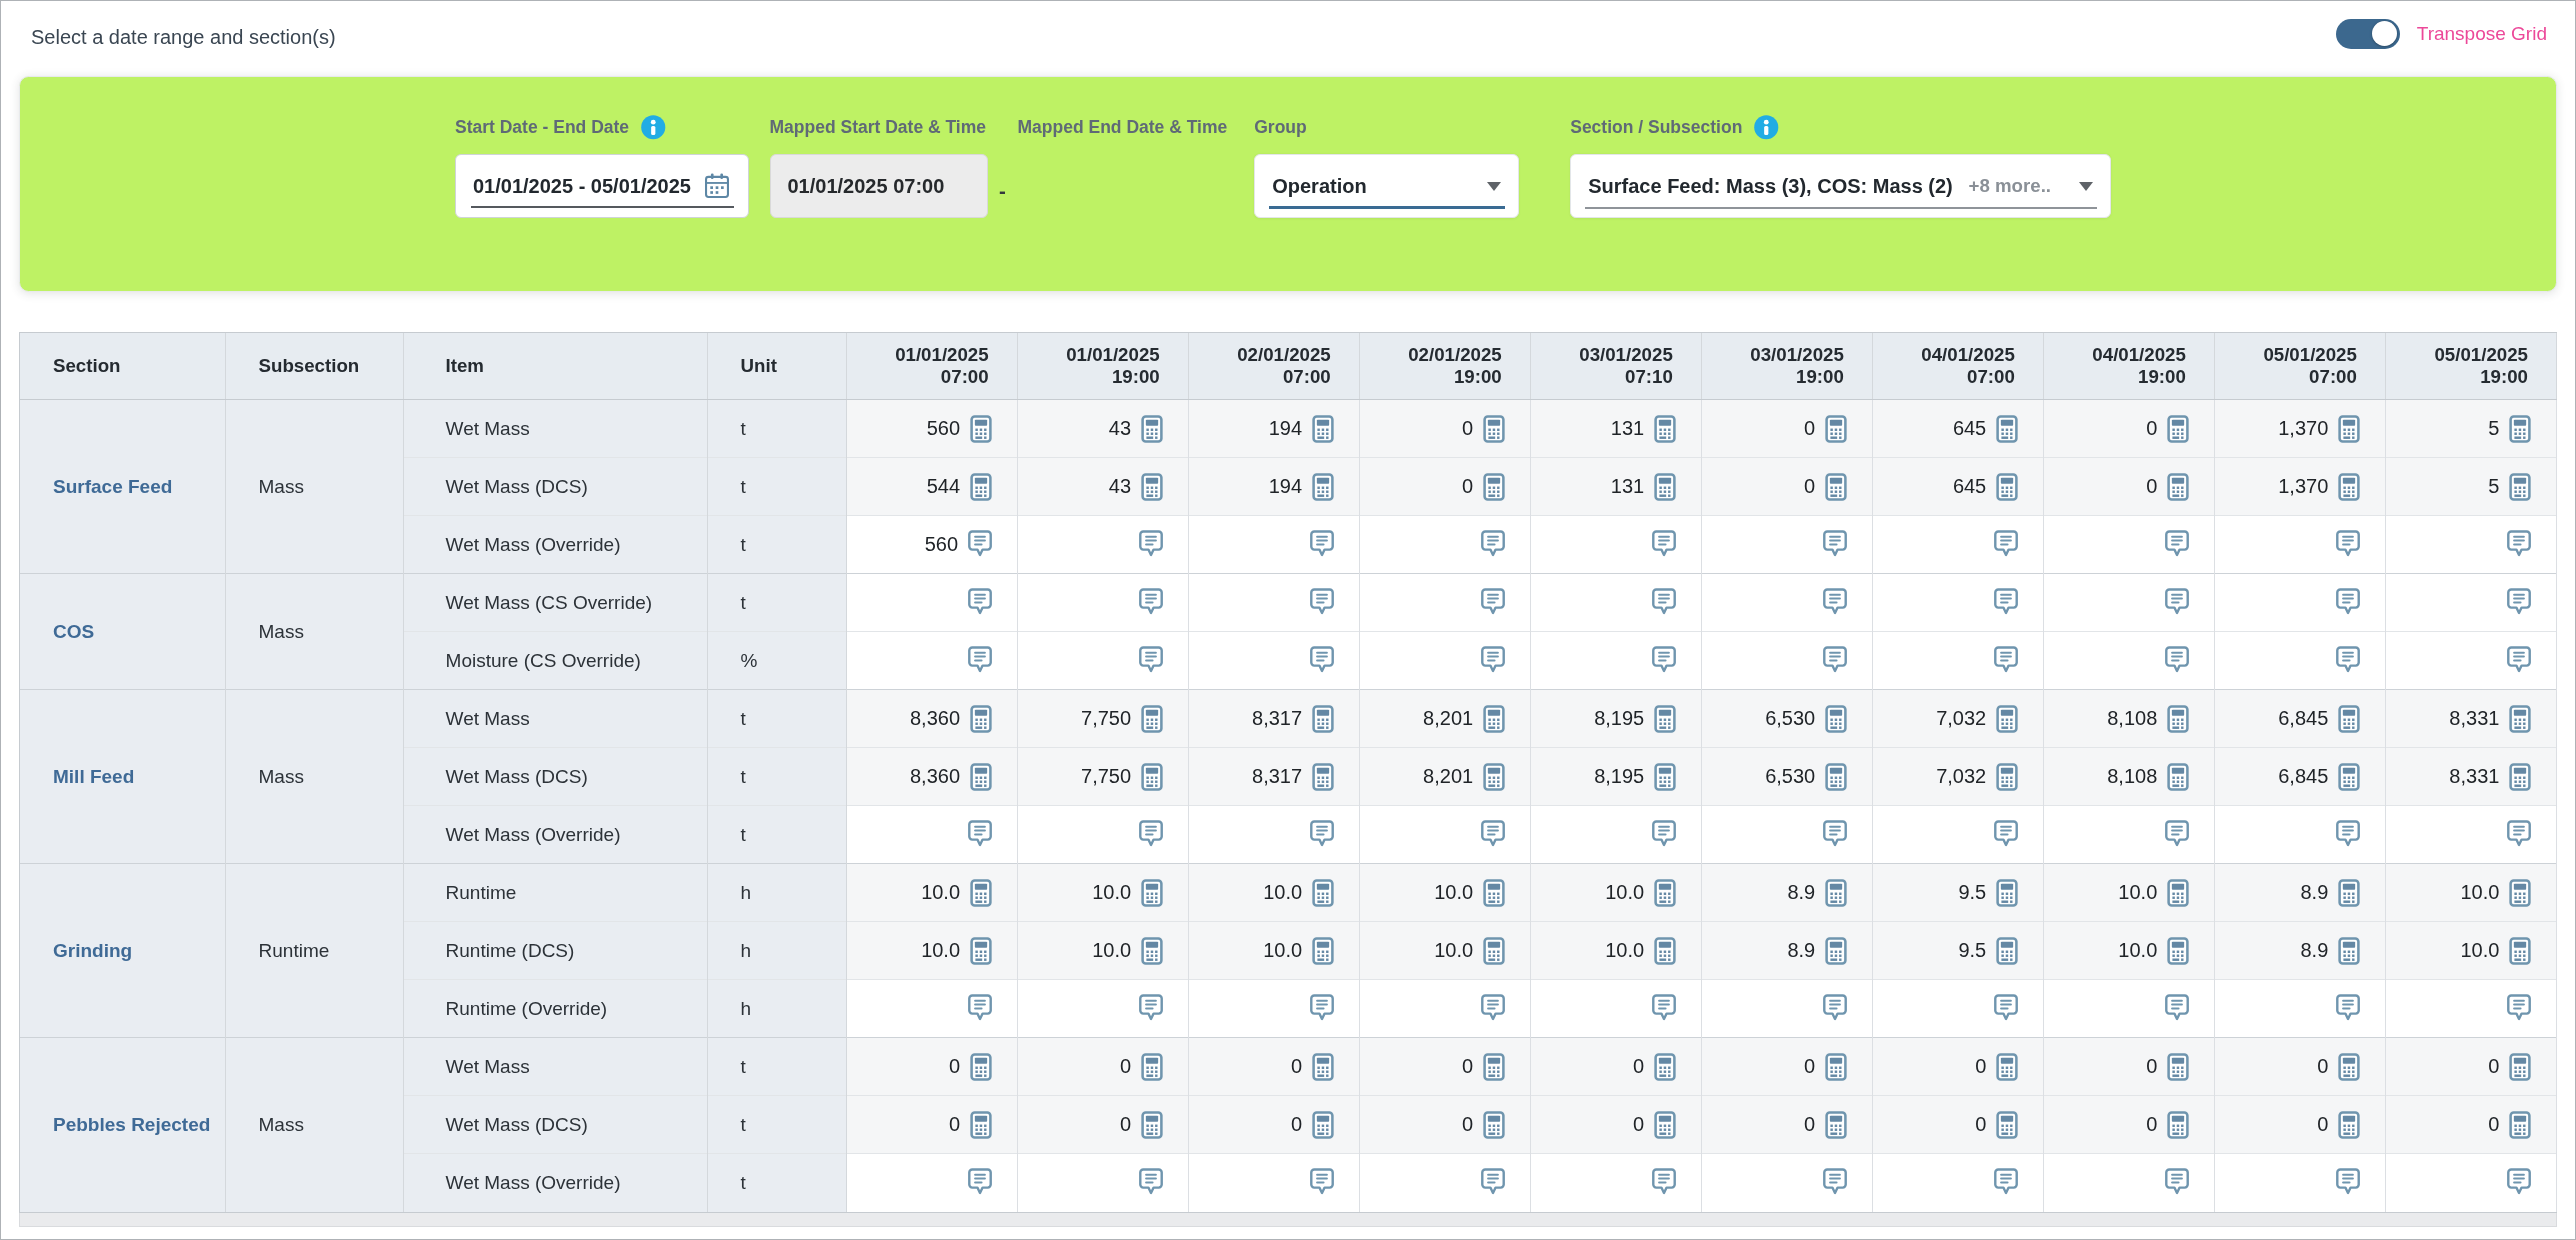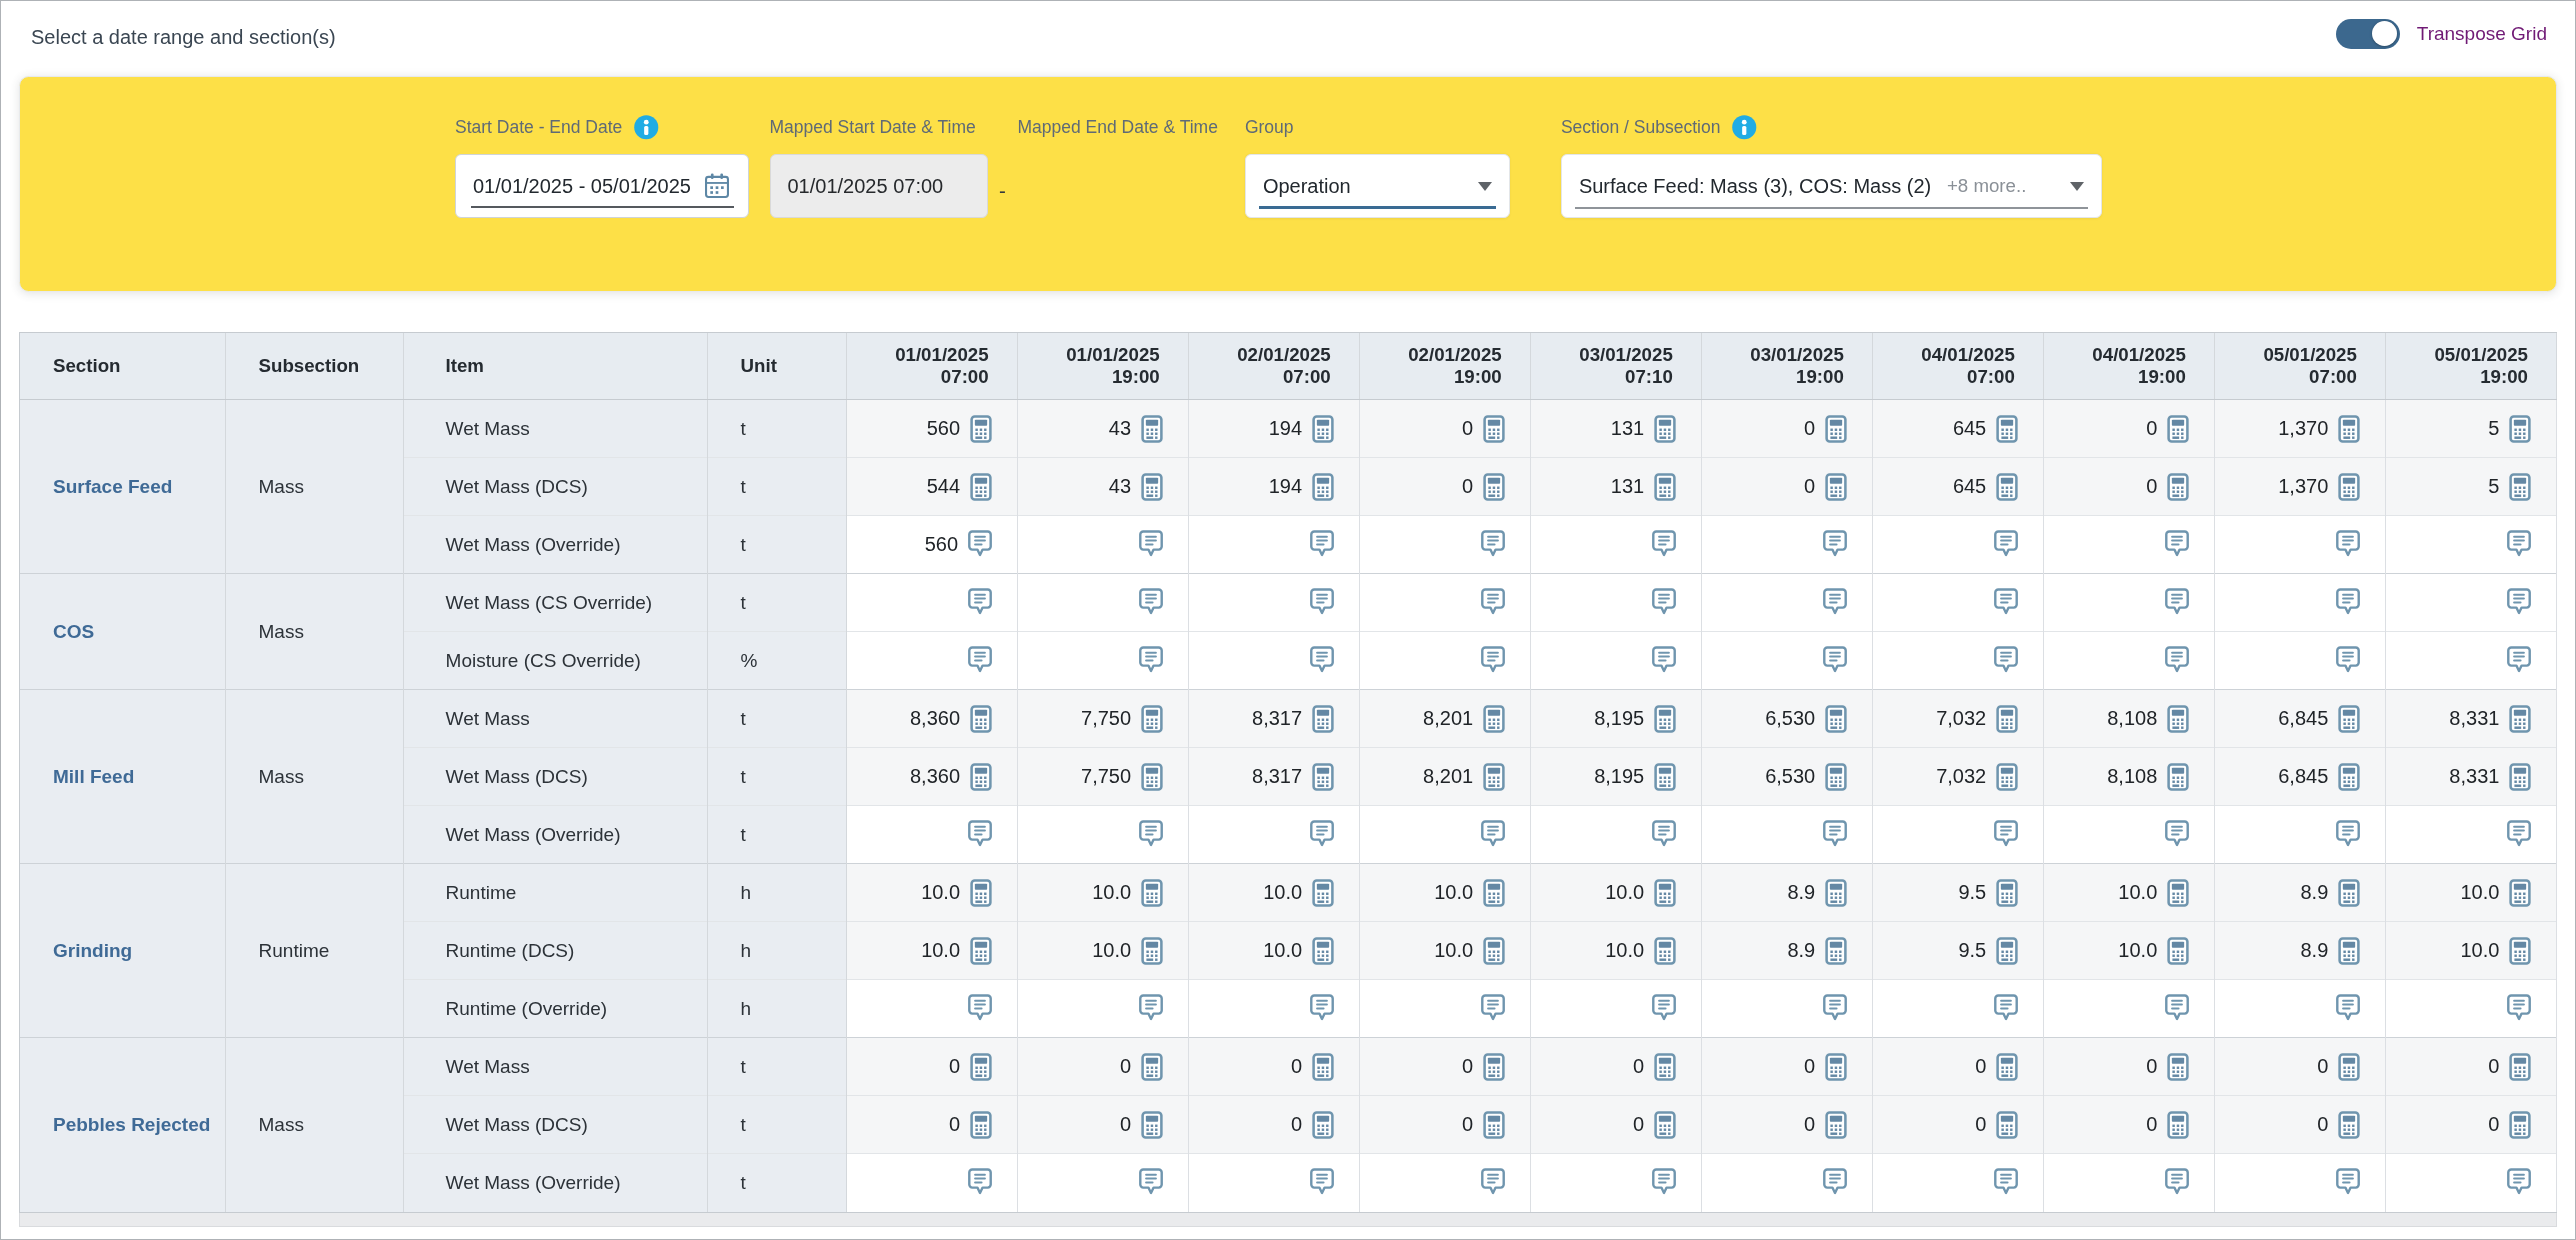--- a/index.html
+++ b/index.html
@@ -19,27 +19,28 @@
   .title{ font-size:20px; font-weight:500; color:#3a4652; }
   .toggle-wrap{ display:flex; align-items:center; gap:17px; }
   .toggle{
     width:64px; height:30px; border-radius:15px; background:#3c688e;
     position:relative; cursor:pointer; flex:0 0 auto;
   }
   .toggle .knob{
     position:absolute; top:2.4px; right:3px; width:25px; height:25px;
     border-radius:50%; background:#ffffff; box-shadow:0 0.6px 2.4px rgba(0,0,0,.35);
   }
-  .toggle-label{ font-size:19px; color:#701a75; }
+  .toggle-label{ font-size:19px; color:#ec4899; }
 
   
   .card{
     margin:14.5px 18px 0 18px; height:216px; border-radius:9.6px;
-    background:#fde047; border:0.6px solid #e8eaec;
+    background:#bef264; border:0.6px solid #e8eaec;
     box-shadow:0 1.8px 9.6px rgba(60,64,67,.14);
+    font-weight:bold;
   }
   .filters{ display:flex; padding:39px 0 0 435px; align-items:flex-start; }
   .field{ display:flex; flex-direction:column; }
   .flabel{
     display:flex; align-items:center; gap:11px; height:24px;
     margin-bottom:14.5px; font-size:17.5px; color:#5f6a76;
   }
   .control{
     height:64px; border-radius:6px; display:flex; align-items:center;
     padding:0 17px; font-size:20px; color:#22282e; position:relative;

